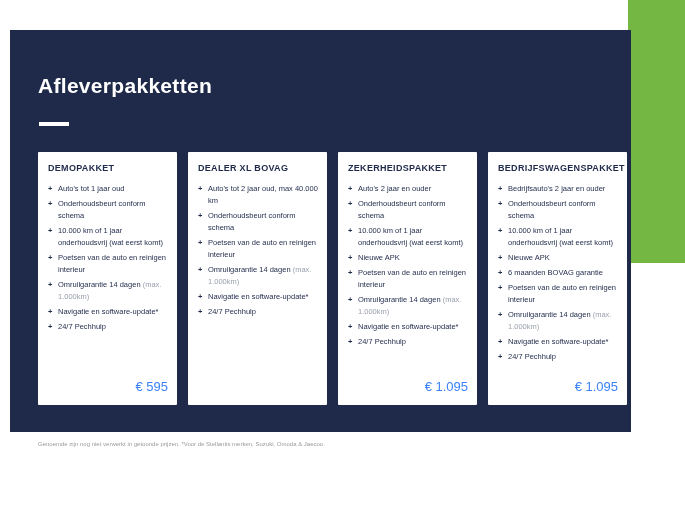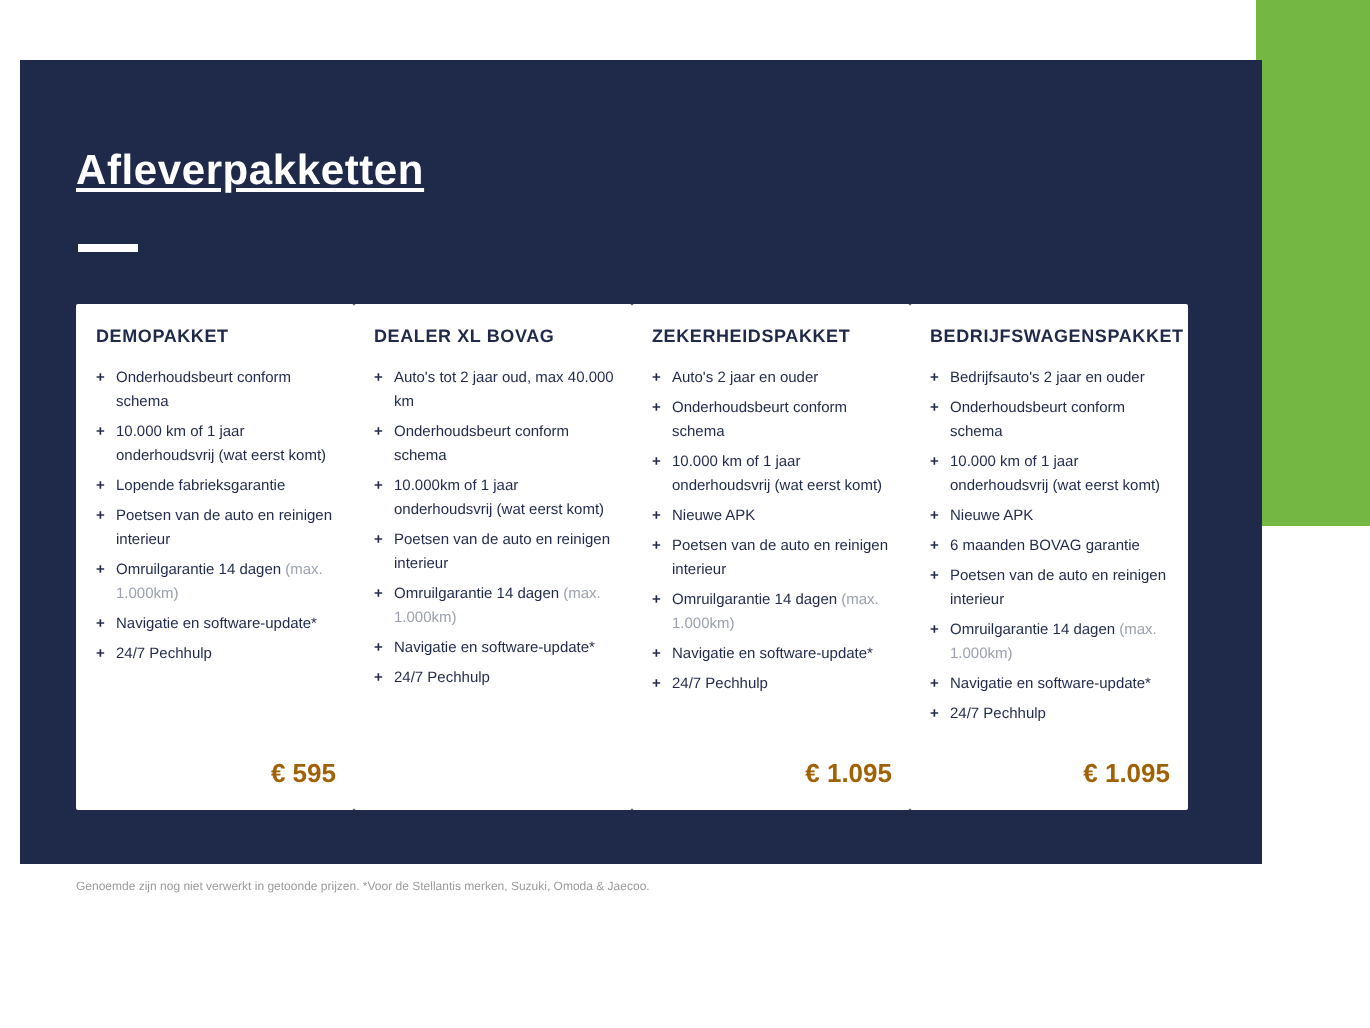--- a/index.html
+++ b/index.html
@@ -17,29 +17,28 @@
   }
   .navy-panel {
     position:absolute; left:10px; top:30px;
     width:621px; height:402px;
     background:#1f2a4a;
   }
   .title {
     position:absolute; left:28px; top:44px;
     color:#ffffff; font-size:21px; font-weight:bold;
     letter-spacing:0.3px;
-    text-decoration:underline;
   }
   .title-underline {
     position:absolute; left:29px; top:92px;
     width:30px; height:4px; background:#ffffff;
   }
   .cards {
     position:absolute; left:28px; top:122px;
-    display:flex; 
+    display:flex; gap:11px;
   }
   .card {
     width:139px; min-height:253px;
     background:#ffffff;
     padding:11px 9px 11px 10px;
     display:flex; flex-direction:column;
     border-radius:1px;
   }
   .card-title {
     font-size:9px; font-weight:bold; color:#1f2a4a;
@@ -50,57 +49,56 @@
     position:relative; padding-left:10px;
     font-size:7.5px; color:#1f2a4a;
     line-height:1.6; margin-bottom:3px;
   }
   .bullets li::before {
     content:"+"; position:absolute; left:0; top:0;
     color:#1f2a4a; font-weight:bold;
   }
   .bullets .muted { color:#9aa0ad; }
   .price {
-    text-align:right; font-size:13px; font-weight:bold;
-    color:#a16207; margin-top:8px;
+    text-align:right; font-size:13px; font-weight:normal;
+    color:#3b82f6; margin-top:8px;
   }
   .footnote {
     position:absolute; left:38px; top:441px;
     font-size:6px; color:#9b9b9b;
   }
 </style>
 </head>
 <body>
 
 <div class="green-block"></div>
 
 <div class="navy-panel">
   <div class="title">Afleverpakketten</div>
   <div class="title-underline"></div>
   <div class="cards">
   <div class="card">
     <div class="card-title">DEMOPAKKET</div>
     <ul class="bullets">
+          <li>Auto's tot 1 jaar oud</li>
           <li>Onderhoudsbeurt conform schema</li>
           <li>10.000 km of 1 jaar onderhoudsvrij (wat eerst komt)</li>
-          <li>Lopende fabrieksgarantie</li>
           <li>Poetsen van de auto en reinigen interieur</li>
           <li>Omruilgarantie 14 dagen <span class="muted">(max. 1.000km)</span></li>
           <li>Navigatie en software-update*</li>
           <li>24/7 Pechhulp</li>
         </ul>
     <div class="price">€ 595</div>
   </div>
 
   <div class="card">
     <div class="card-title">DEALER XL BOVAG</div>
     <ul class="bullets">
           <li>Auto's tot 2 jaar oud, max 40.000 km</li>
           <li>Onderhoudsbeurt conform schema</li>
-          <li>10.000km of 1 jaar onderhoudsvrij (wat eerst komt)</li>
           <li>Poetsen van de auto en reinigen interieur</li>
           <li>Omruilgarantie 14 dagen <span class="muted">(max. 1.000km)</span></li>
           <li>Navigatie en software-update*</li>
           <li>24/7 Pechhulp</li>
         </ul>
   </div>
 
   <div class="card">
     <div class="card-title">ZEKERHEIDSPAKKET</div>
     <ul class="bullets">

